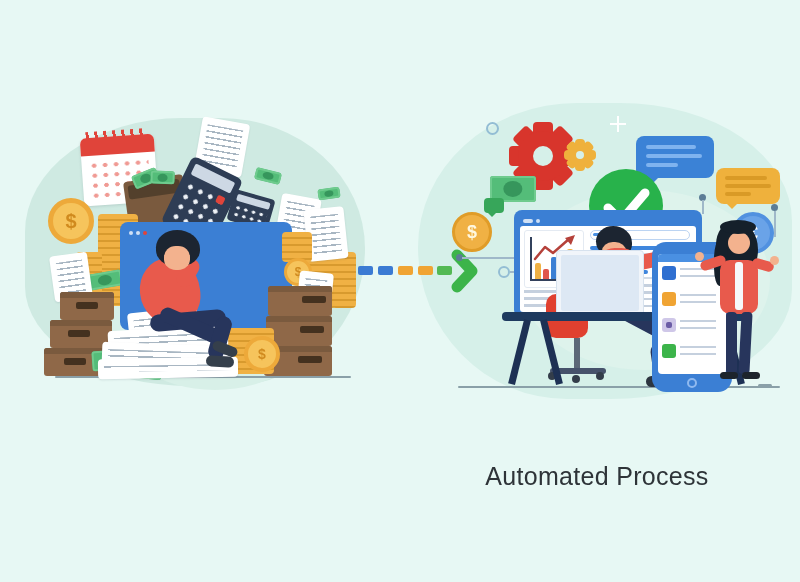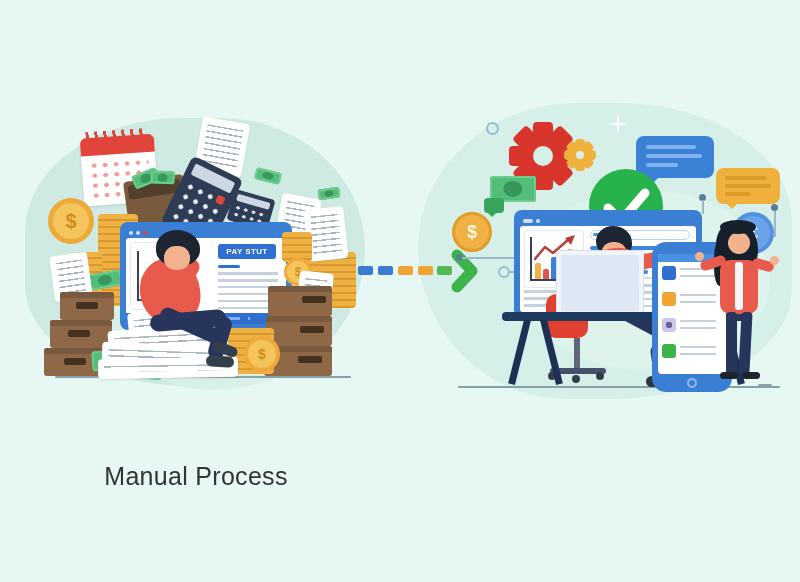--- a/index.html
+++ b/index.html
@@ -89,42 +89,20 @@
   <div class="a bill" style="left:255px;top:170px;width:26px;height:12px;transform:rotate(14deg);"></div>
   <div class="a bill" style="left:318px;top:188px;width:22px;height:11px;transform:rotate(-8deg);"></div>
   <div class="a paper" style="left:52px;top:254px;width:38px;height:46px;transform:rotate(-8deg);"></div>
 
   <div class="a monitor" style="left:120px;top:222px;width:172px;height:108px;">
     <div class="m-top">
       <div class="m-dot"></div>
       <div class="m-dot"></div>
       <div class="m-dot" style="background:#e0443a;"></div>
     </div>
-    <div class="m-screen" style="height:86px;">
-      <div class="card" style="left:4px;top:4px;width:62px;height:66px;">
-        <div class="a" style="left:6px;top:8px;right:8px;bottom:8px;border-left:2px solid #33415c;border-bottom:2px solid #33415c;"></div>
-        <div class="bars" style="left:14px;bottom:10px;width:40px;height:42px;gap:3px;">
-          <div class="bar" style="width:9px;height:16px;background:#f0b144;"></div>
-          <div class="bar" style="width:9px;height:26px;background:#f0b144;"></div>
-          <div class="bar" style="width:9px;height:38px;background:#f0b144;"></div>
-        </div>
-        <div class="a" style="left:8px;top:4px;">
-          <svg width="50" height="36">
-            <polyline points="4,32 16,20 26,26 40,10" fill="none" stroke="#f0a433" stroke-width="4" stroke-linecap="round" stroke-linejoin="round"></polyline>
-            <path d="M46,2 L33,7 L42,16 Z" fill="#f0a433"></path>
-          </svg>
-        </div>
-      </div>
-      <div class="a" style="left:92px;top:6px;width:58px;height:15px;background:#2f6fd0;border-radius:3px;color:#fff;font-size:8px;font-weight:bold;text-align:center;line-height:15px;letter-spacing:.4px;">PAY STUT</div>
-      <div class="a" style="left:92px;top:27px;width:22px;height:3px;background:#2f6fd0;border-radius:2px;"></div>
-      <div class="a lines" style="left:92px;top:34px;width:60px;height:40px;"></div>
-      <div class="a" style="left:0;bottom:0;width:100%;height:11px;background:#2f6fd0;">
-        <div class="a" style="left:34px;top:4px;width:90px;height:3px;background:repeating-linear-gradient(90deg,#7fb0ea 0 14px,transparent 14px 22px);"></div>
-      </div>
-    </div>
   </div>
 
   <div class="a stack" style="left:282px;top:232px;width:30px;height:30px;"></div>
   <div class="a coin" style="left:284px;top:258px;width:28px;height:28px;background:#f6c45c;border:3px solid #eda93a;color:#d08a1e;font-size:12px;">$</div>
 
   <div class="a paper" style="left:298px;top:272px;width:34px;height:40px;transform:rotate(6deg);"></div>
   <div class="a box" style="left:268px;top:286px;width:64px;height:30px;">
       <div class="lbl" style="left:34px;top:10px;width:24px;"></div>
     </div>
   <div class="a box" style="left:266px;top:316px;width:66px;height:30px;">
@@ -330,15 +308,15 @@
   <div class="a" style="left:700px;top:258px;width:26px;height:10px;background:#e85a4c;border-radius:5px;transform:rotate(-18deg);"></div>
   <div class="a" style="left:695px;top:252px;width:9px;height:9px;background:#f3b28e;border-radius:50%;"></div>
   <div class="a" style="left:752px;top:260px;width:22px;height:10px;background:#e85a4c;border-radius:5px;transform:rotate(16deg);"></div>
   <div class="a" style="left:770px;top:256px;width:9px;height:9px;background:#f3b28e;border-radius:50%;"></div>
   <div class="a" style="left:726px;top:312px;width:11px;height:62px;background:#27355c;border-radius:4px;"></div>
   <div class="a" style="left:740px;top:312px;width:11px;height:62px;background:#27355c;border-radius:4px;transform:rotate(3deg);"></div>
   <div class="a" style="left:720px;top:372px;width:18px;height:7px;background:#1d242c;border-radius:4px;"></div>
   <div class="a" style="left:742px;top:372px;width:18px;height:7px;background:#1d242c;border-radius:4px;"></div>
   <div class="a" style="left:758px;top:384px;width:14px;height:3px;background:#8aa0a8;border-radius:2px;"></div>
 
-  <div class="a label" style="left:76px;top:462px;width:240px;">Manual Process</div>
+  <div class="a label" style="left:457px;top:462px;width:280px;">Automated Process</div>
 
 </div>
 
 </body></html>

